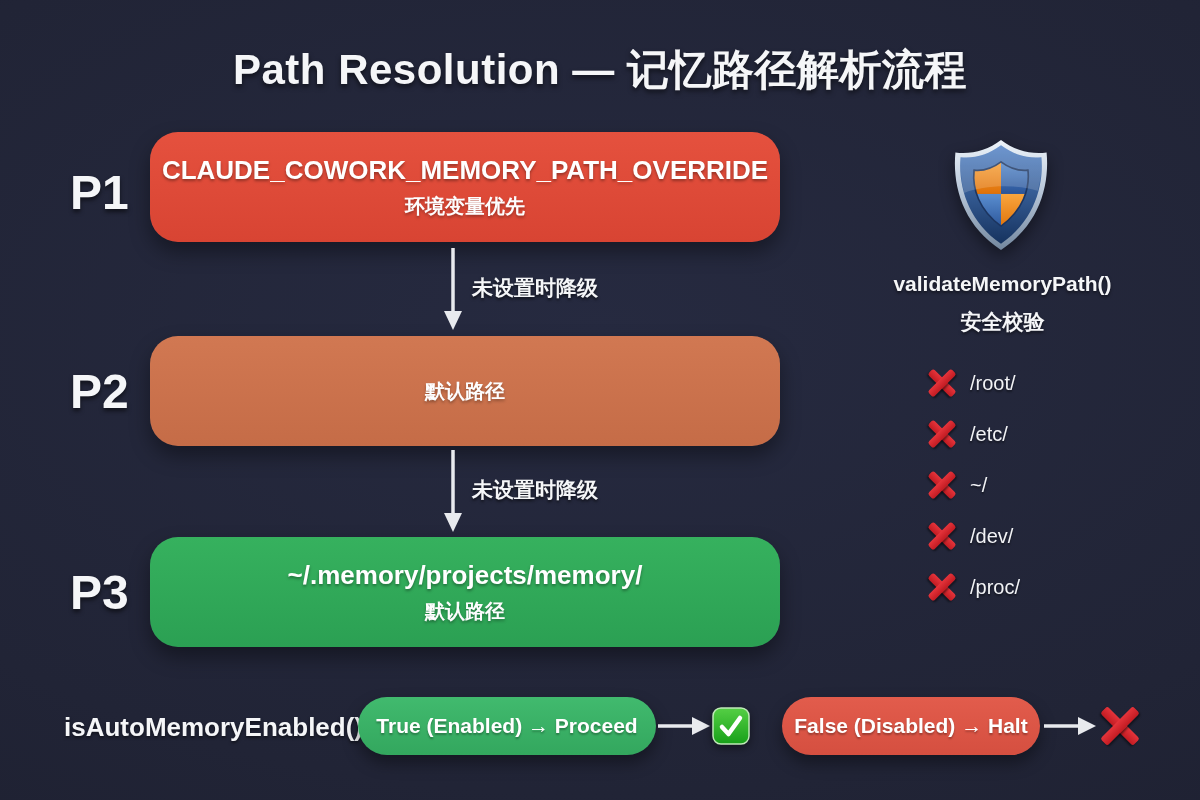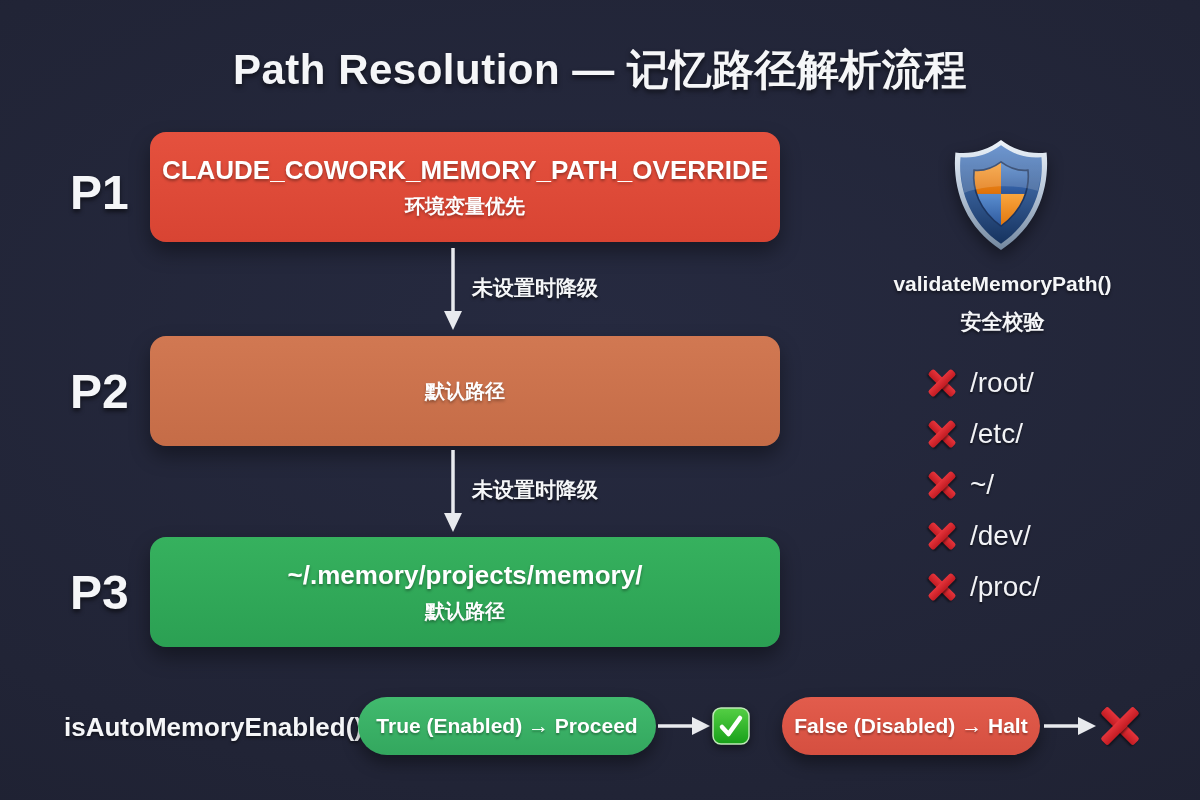--- a/index.html
+++ b/index.html
@@ -15,21 +15,21 @@
     font-size:42px;font-weight:700;letter-spacing:.5px;
     text-shadow:0 3px 5px rgba(0,0,0,.55);
   }
   
   .stage-label{
     position:absolute;left:70px;width:70px;
     font-size:48px;font-weight:700;text-shadow:0 3px 4px rgba(0,0,0,.55);
   }
   #p1-label{top:165px}#p2-label{top:364px}#p3-label{top:565px}
   .stage-box{
-    position:absolute;left:150px;width:630px;height:110px;border-radius:16px;
+    position:absolute;left:150px;width:630px;height:110px;border-radius:28px;
     display:flex;flex-direction:column;align-items:center;justify-content:center;gap:7px;
     box-shadow:0 10px 20px rgba(0,0,0,.38);
   }
   #p1-box{top:132px;background:linear-gradient(180deg,#e5513e 0%,#d84433 100%);}
   #p2-box{top:336px;background:linear-gradient(180deg,#d17852 0%,#c56c47 100%);}
   #p3-box{top:537px;background:linear-gradient(180deg,#36b15e 0%,#2ba053 100%);}
   .stage-line1{font-size:26px;font-weight:700;color:#fff;text-shadow:0 2px 3px rgba(0,0,0,.35);white-space:nowrap;}
   .stage-line2{font-size:20px;font-weight:600;color:#fdfdfe;text-shadow:0 2px 3px rgba(0,0,0,.3);}
   
   .v-arrow{position:absolute;left:441px;width:24px;height:82px;}
@@ -44,21 +44,21 @@
   .validator-fn{
     position:absolute;left:855px;top:272px;width:295px;text-align:center;
     font-size:21px;font-weight:700;text-shadow:0 2px 3px rgba(0,0,0,.5);white-space:nowrap;
   }
   .validator-sub{
     position:absolute;left:855px;top:308px;width:295px;text-align:center;
     font-size:21px;font-weight:600;text-shadow:0 2px 3px rgba(0,0,0,.5);
   }
   .blocked-list{position:absolute;left:928px;top:368px;}
   .blocked-row{display:flex;align-items:center;gap:14px;height:30px;margin-bottom:21px;}
-  .blocked-path{font-size:28px;font-weight:400;color:#f2f3f6;text-shadow:0 2px 2px rgba(0,0,0,.45);}
+  .blocked-path{font-size:20px;font-weight:400;color:#f2f3f6;text-shadow:0 2px 2px rgba(0,0,0,.45);}
   
   .cross{position:relative;display:inline-block;}
   .cross::before,.cross::after{
     content:"";position:absolute;left:50%;top:50%;border-radius:2.5px;
     background:linear-gradient(180deg,#e5343b 0%,#c21b22 100%);
     box-shadow:0 2px 2px rgba(0,0,0,.45);
   }
   .cross::before{transform:translate(-50%,-50%) rotate(45deg);}
   .cross::after{transform:translate(-50%,-50%) rotate(-45deg);}
   .cross-sm{width:28px;height:28px;}

